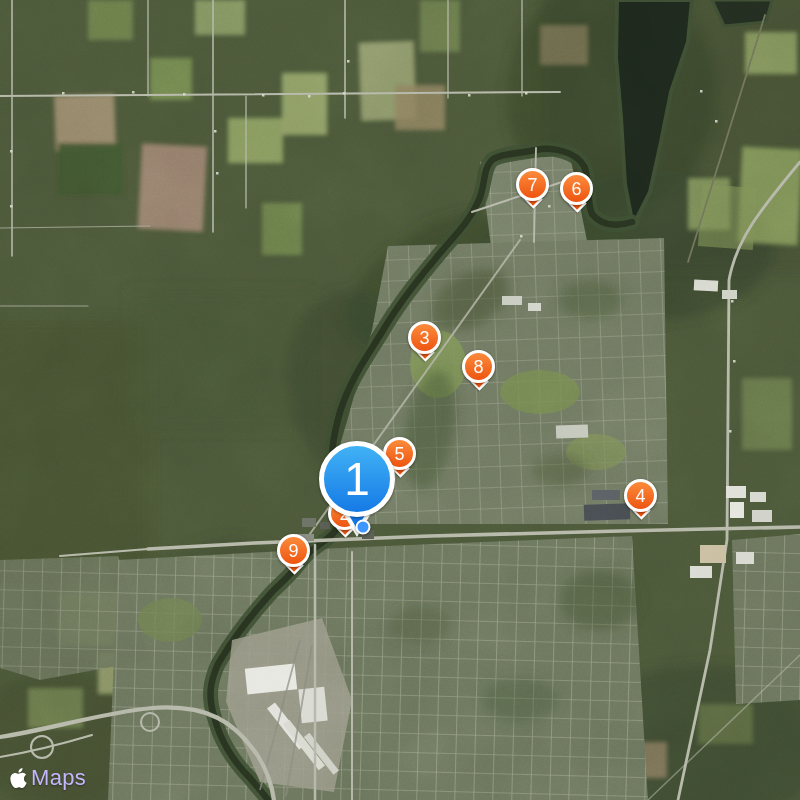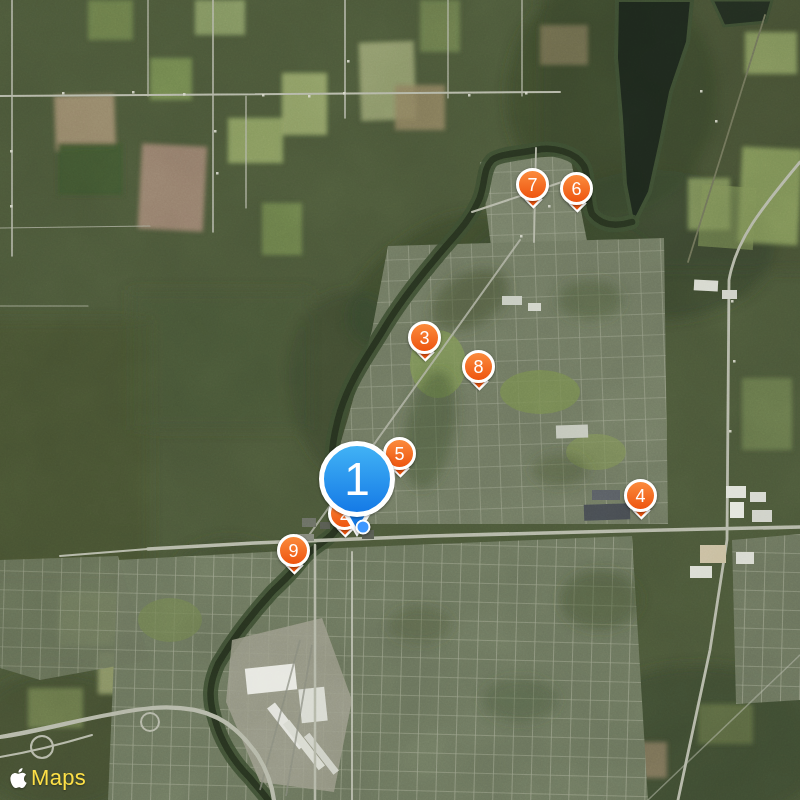--- a/index.html
+++ b/index.html
@@ -49,21 +49,21 @@
   
   .user-dot{
     position:absolute;z-index:60;width:11px;height:11px;border-radius:50%;
     background:var(--user_dot);border:2.5px solid #fff;
     box-shadow:0 1px 3px rgba(0,0,0,.45);
     transform:translate(-50%,-50%);
   }
   
   .maps-logo{
     position:absolute;left:10px;bottom:9px;z-index:70;
-    display:flex;align-items:center;gap:4px;color:#fde047;
+    display:flex;align-items:center;gap:4px;color:#c4b5fd;
     text-shadow:0 1px 2px rgba(0,0,0,.4);
   }
   .maps-logo svg{display:block;filter:drop-shadow(0 1px 1px rgba(0,0,0,.35));}
   .maps-logo .wordmark{font-size:22px;font-weight:500;letter-spacing:.3px;}
 </style>
 </head>
 <body>
 
 <div class="map-wrap">
 

